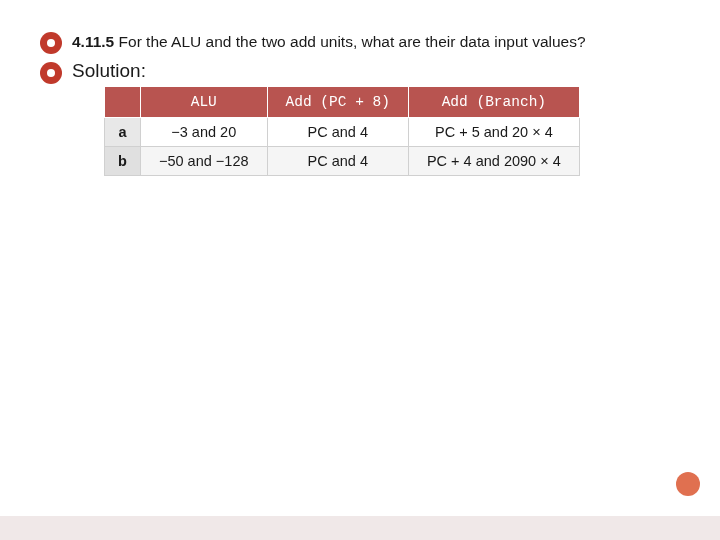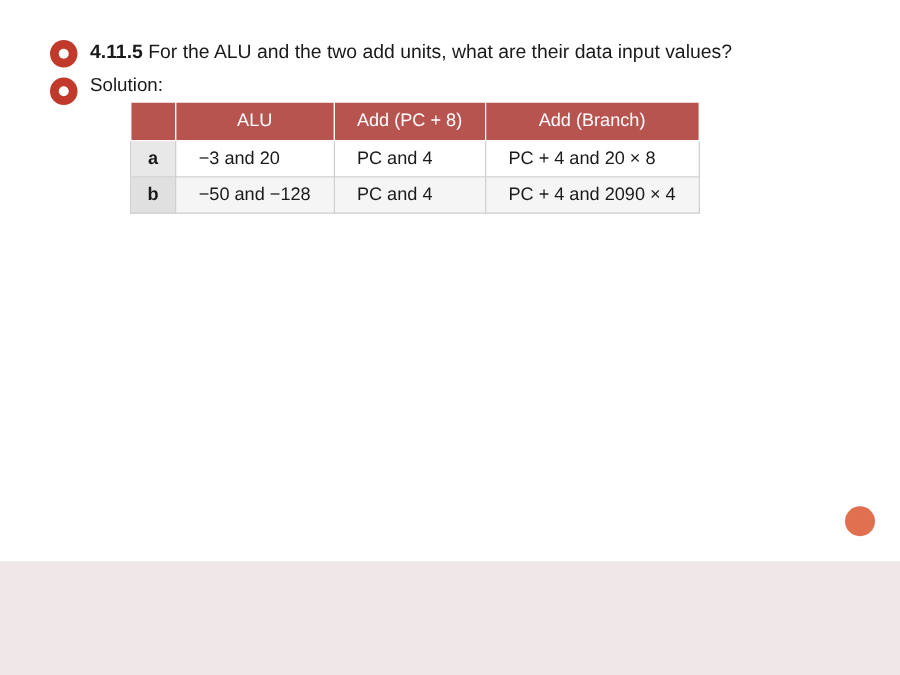--- a/index.html
+++ b/index.html
@@ -9,21 +9,21 @@
       height: 540px;
       background: #f0e8e8;
       font-family: Arial, sans-serif;
       font-size: 15px;
       overflow: hidden;
       position: relative;
     }
 
     .page {
       width: 720px;
-      height: 449px;
+      height: 516px;
       background: #ffffff;
       position: relative;
       padding: 30px 60px 30px 40px;
     }
 
     .bullet-section {
       margin-bottom: 6px;
       display: flex;
       align-items: flex-start;
     }
@@ -80,52 +80,53 @@
 
     .solution-bullet::after {
       content: '';
       width: 8px;
       height: 8px;
       border-radius: 50%;
       background: #ffffff;
     }
 
     .solution-text {
-      font-size: 15px;
+      font-size: 19px;
       color: #1a1a1a;
     }
 
     .table-container {
       margin-left: 32px;
       margin-top: 4px;
     }
 
     table {
       border-collapse: collapse;
       font-size: 14.5px;
     }
 
     thead tr th {
       background: #b85450;
       color: #ffffff;
       padding: 7px 18px;
       text-align: center;
       font-weight: normal;
       border: 1px solid #ffffff;
+      font-family: Liberation Mono, monospace;
     }
 
     thead tr th:first-child {
       background: #b85450;
       width: 36px;
       padding: 7px 10px;
     }
 
     tbody tr td {
       padding: 6px 18px;
-      text-align: left;
+      text-align: center;
       border: 1px solid #d0d0d0;
       color: #1a1a1a;
       background: #ffffff;
     }
 
     tbody tr td:first-child {
       background: #e8e8e8;
       font-weight: bold;
       text-align: center;
       padding: 6px 10px;
@@ -174,21 +175,21 @@
               <th>ALU</th>
               <th>Add (PC + 8)</th>
               <th>Add (Branch)</th>
             </tr>
           </thead>
           <tbody>
             <tr>
               <td>a</td>
               <td>−3 and 20</td>
               <td>PC and 4</td>
-              <td>PC + 4 and 20 × 8</td>
+              <td>PC + 5 and 20 × 4</td>
             </tr>
             <tr>
               <td>b</td>
               <td>−50 and −128</td>
               <td>PC and 4</td>
               <td>PC + 4 and 2090 × 4</td>
             </tr>
           </tbody>
         </table>
       </div>

